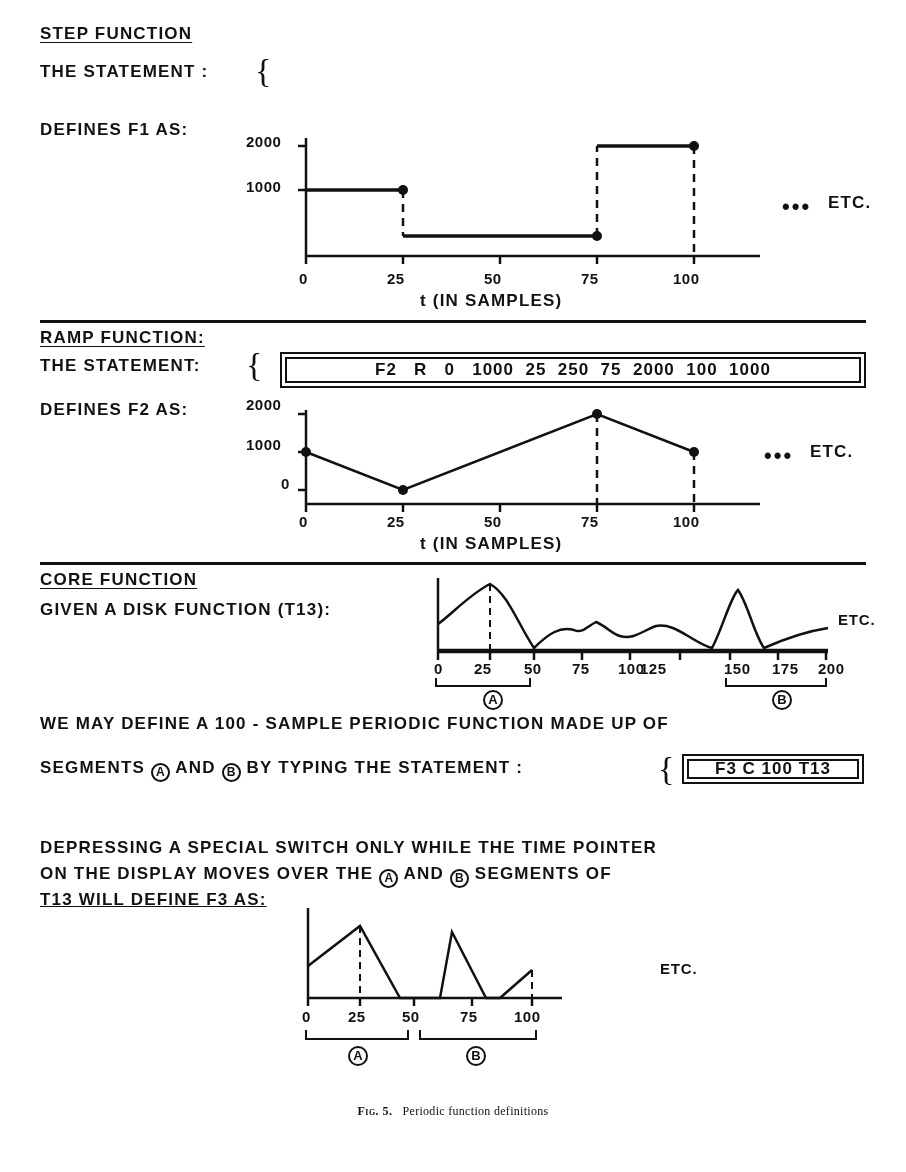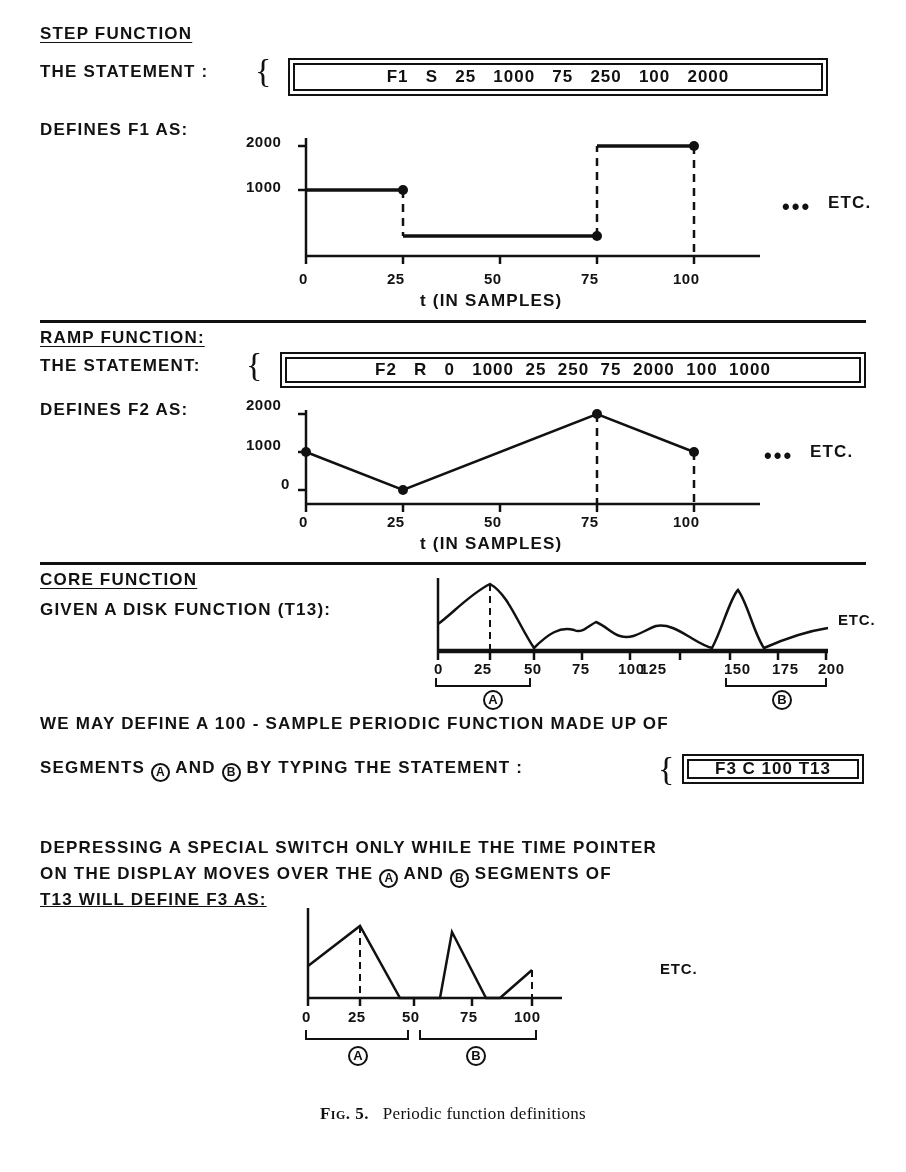--- a/index.html
+++ b/index.html
@@ -82,21 +82,21 @@
   }
   svg {
     position: absolute;
     overflow: visible;
   }
   .caption {
     position: absolute;
     width: 906px;
     text-align: center;
     font-family: "Liberation Serif", serif;
-    font-size: 17px;
+    font-size: 12px;
     letter-spacing: 0.3px;
   }
   .caption .figlbl {
     font-variant: small-caps;
     font-weight: bold;
     letter-spacing: 0.5px;
   }
   .circ {
     position: absolute;
     width: 20px;
@@ -128,25 +128,20 @@
 <body>
 
 <div class="page">
 
   <div class="txt bold underline" style="left:40px; top:24px;">STEP FUNCTION</div>
 
   <div class="txt bold" style="left:40px; top:62px;">THE STATEMENT :</div>
 
   <div class="brace" style="left:255px; top:54px;">{</div>
 
-  <div class="stmt-box" style="left:288px; top:58px; width:540px; height:38px;">
-    <div class="stmt-inner">
-      <span class="stmt-text bold">F1   S   25   1000   75   250   100   2000</span>
-    </div>
-  </div>
 
   <div class="txt bold" style="left:40px; top:120px;">DEFINES F1 AS:</div>
 
   <svg style="left:240px; top:128px;" width="540" height="160">
 
     <line x1="66" y1="10" x2="66" y2="128" stroke="#111" stroke-width="2.5"></line>
     <line x1="66" y1="128" x2="520" y2="128" stroke="#111" stroke-width="2.5"></line>
 
     <line x1="58" y1="18" x2="66" y2="18" stroke="#111" stroke-width="2.5"></line>
     <line x1="58" y1="62" x2="66" y2="62" stroke="#111" stroke-width="2.5"></line>

